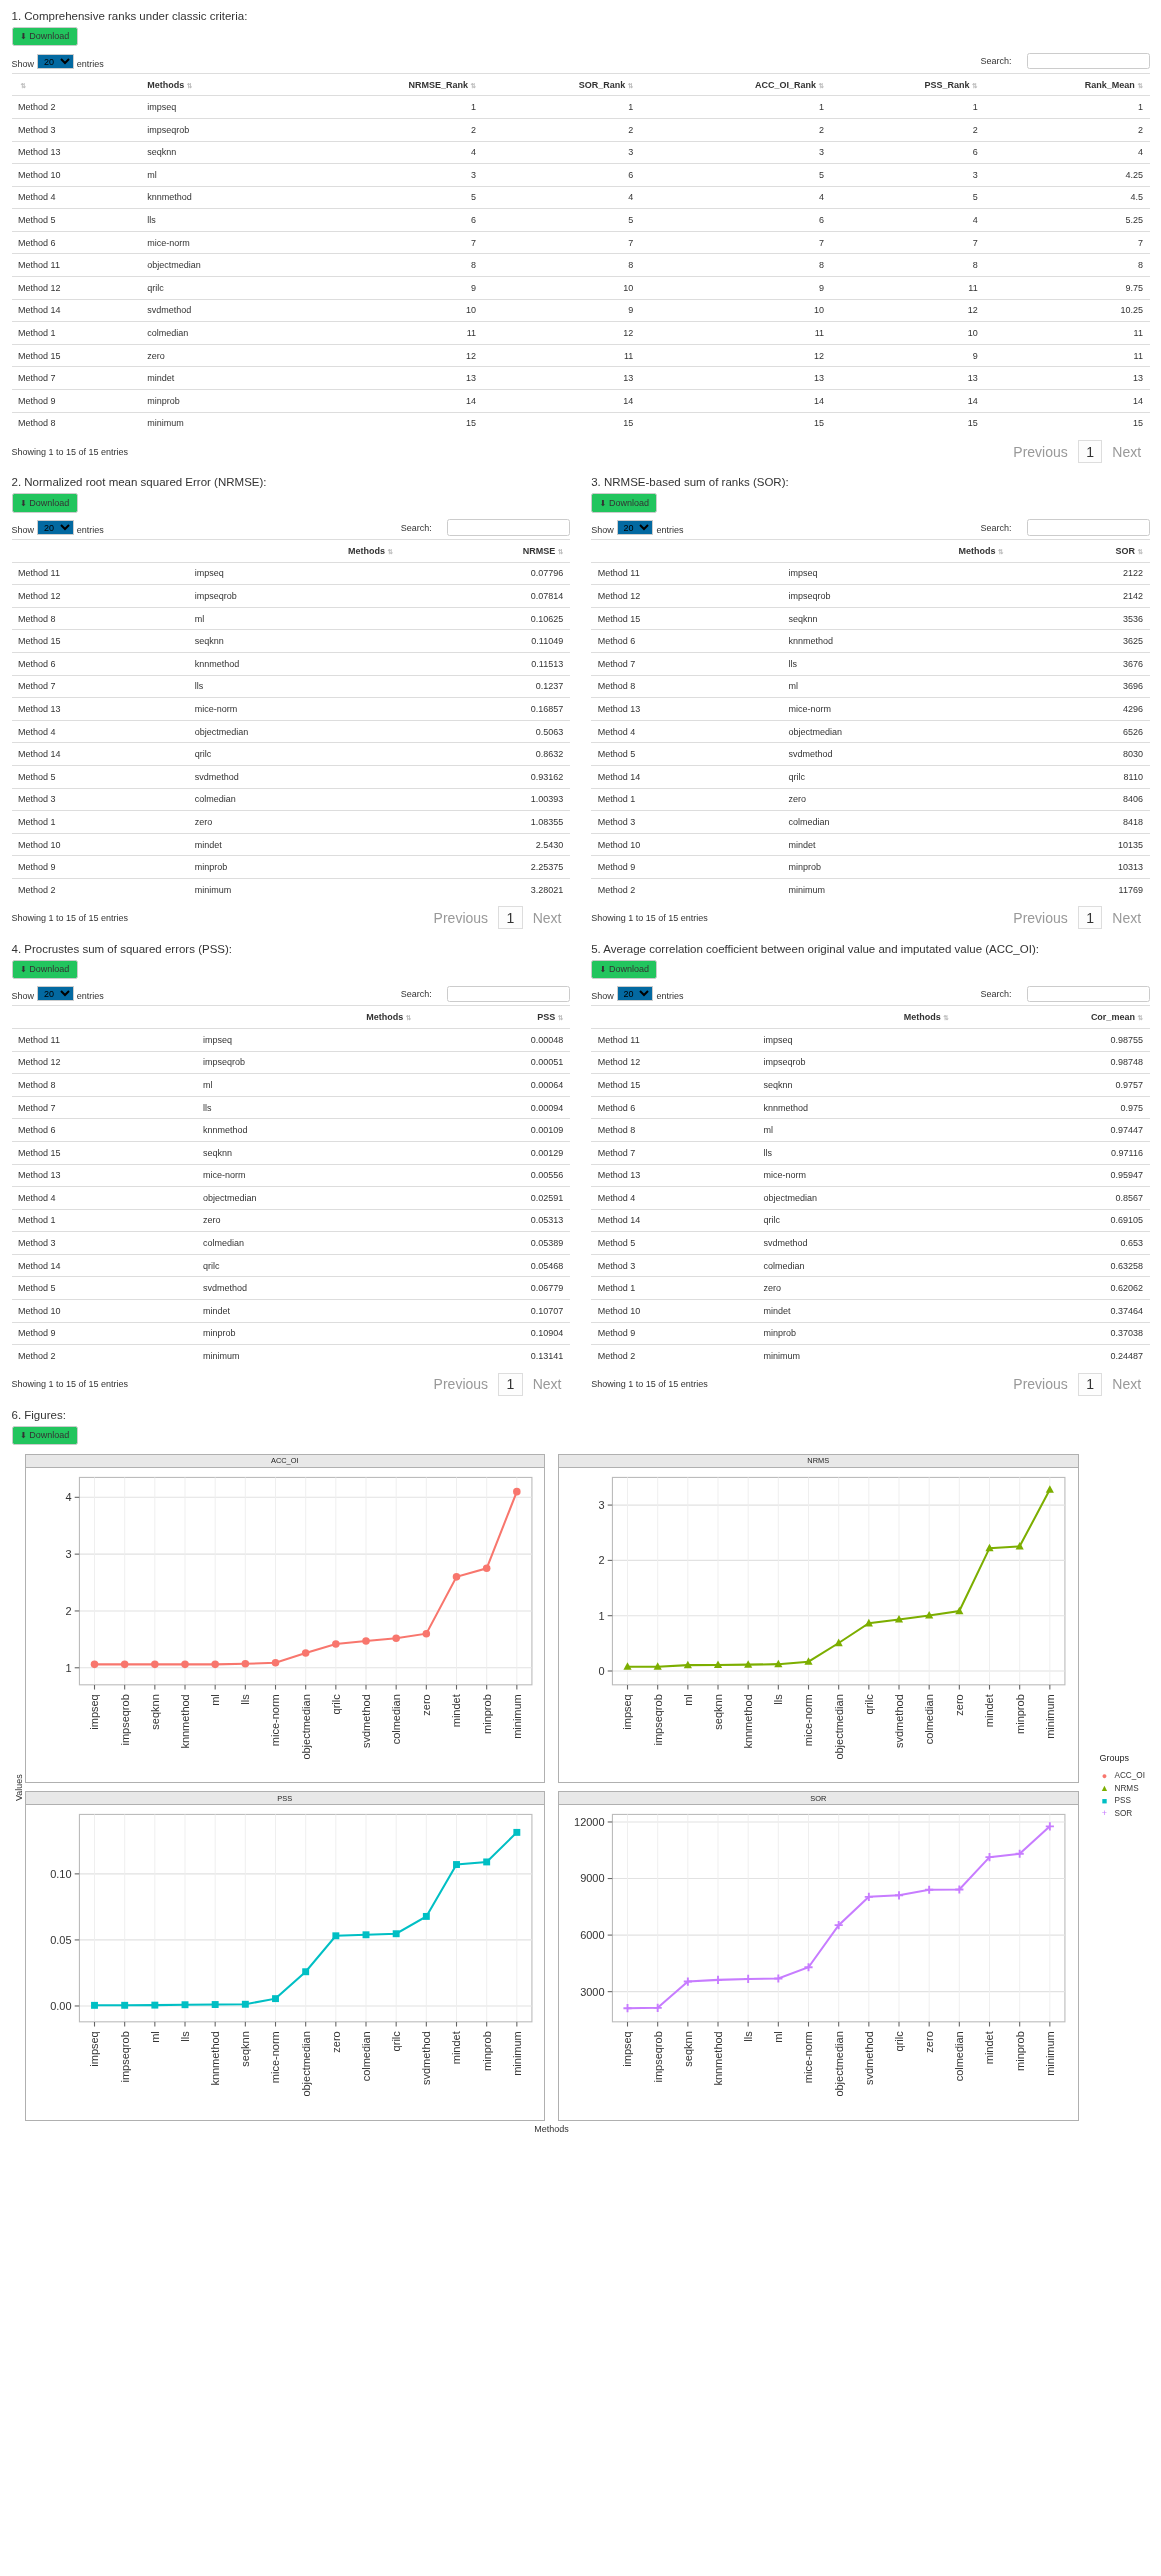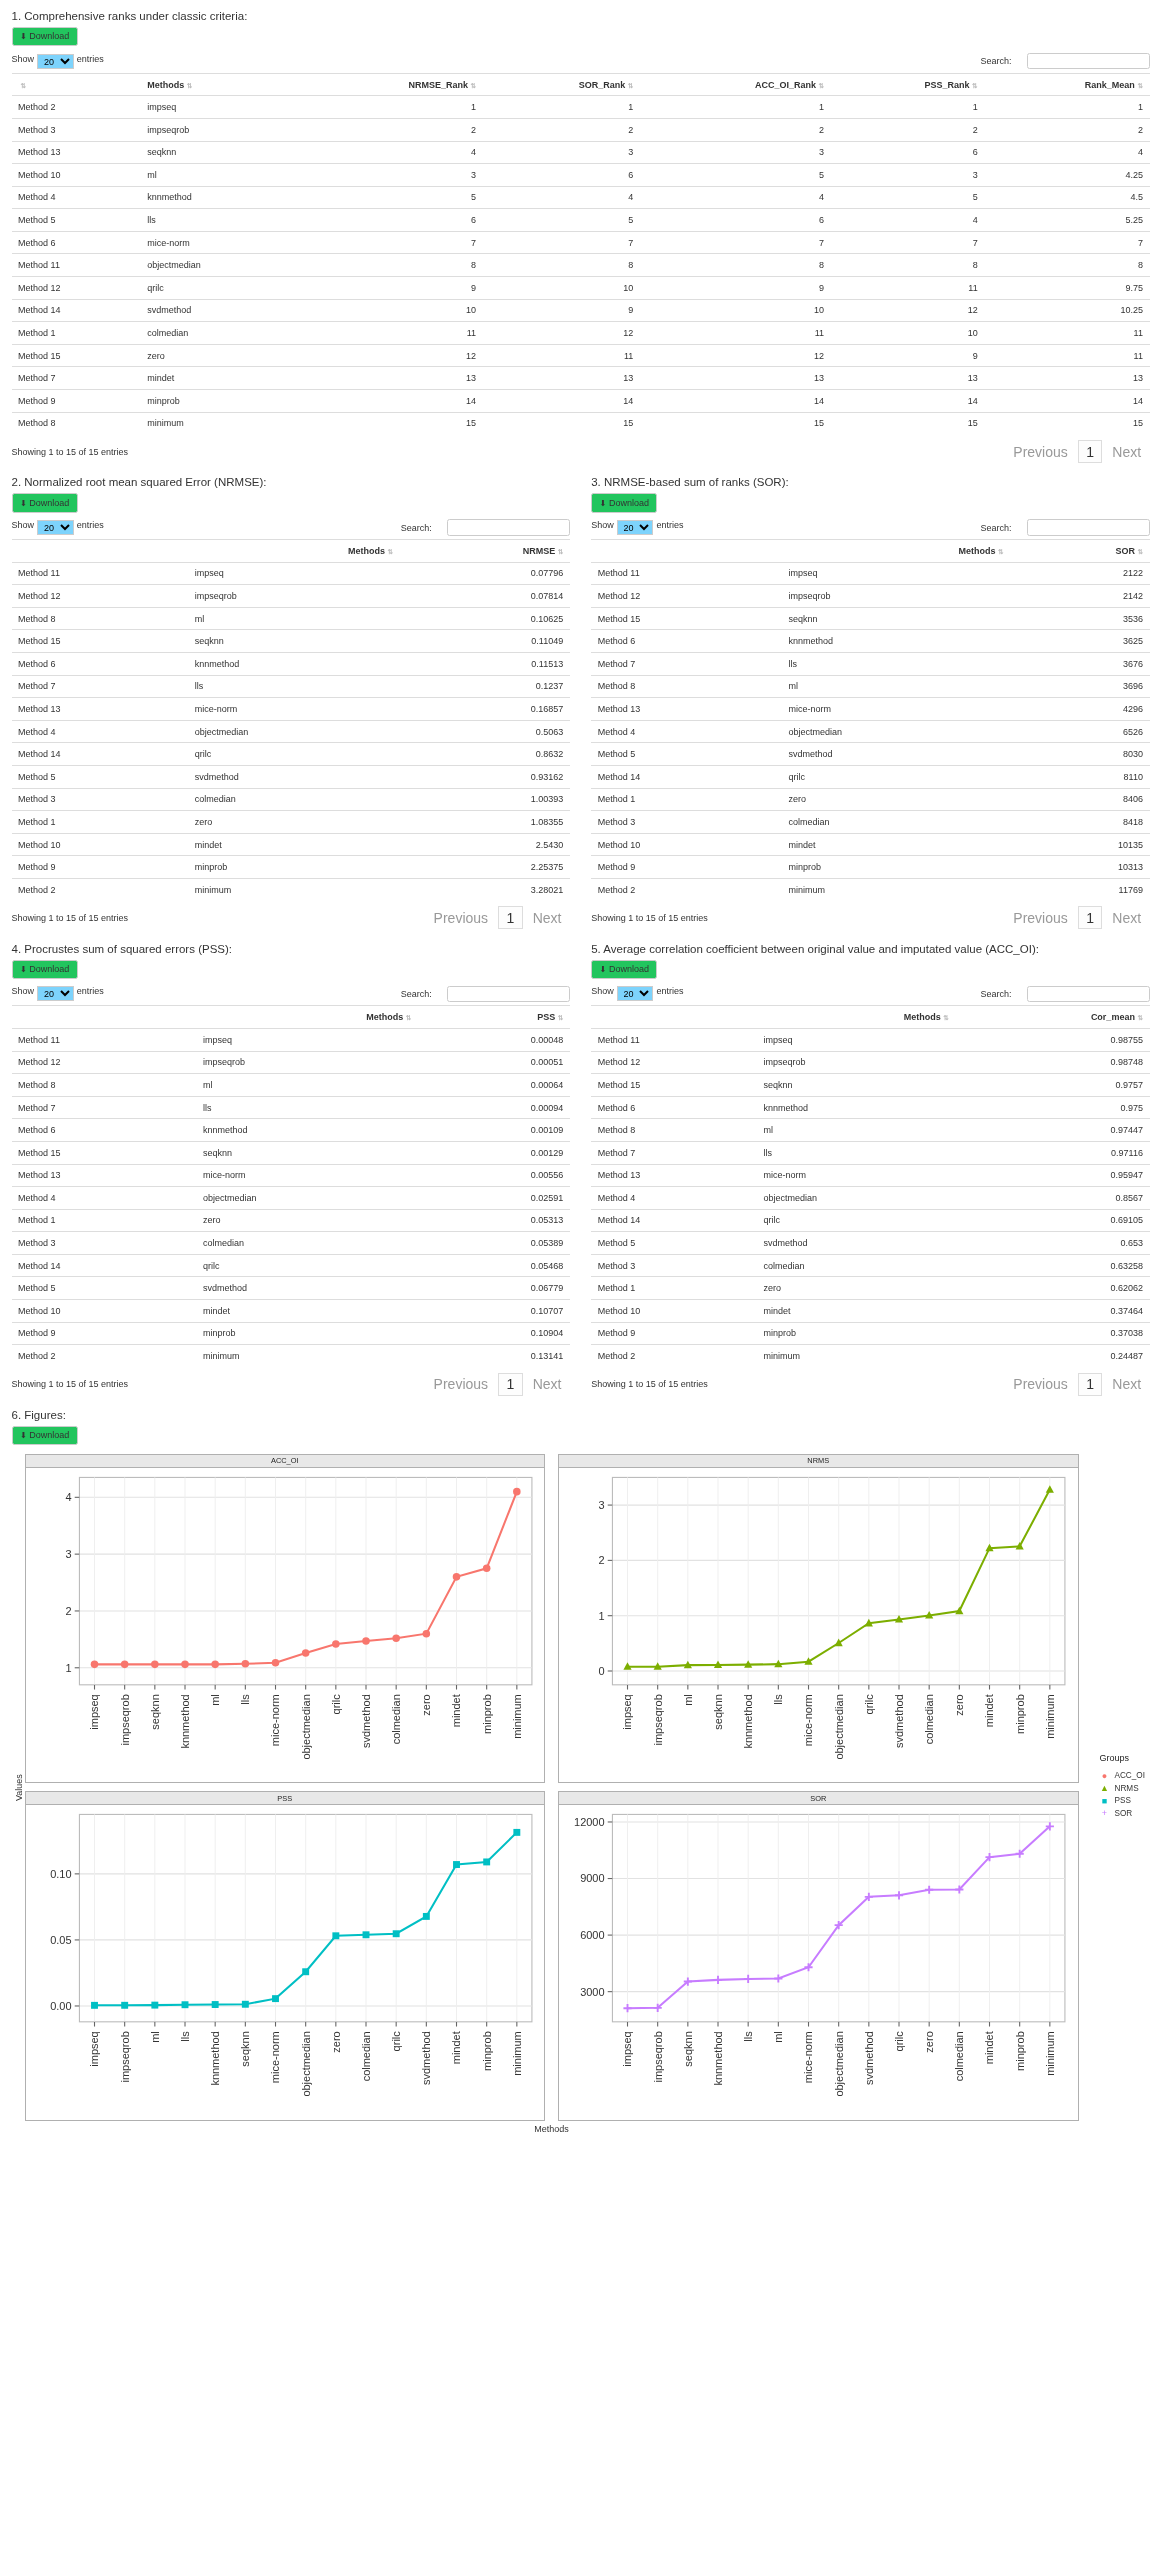--- a/index.html
+++ b/index.html
@@ -30,26 +30,26 @@
     line-height: 1.2;
   }
   .dl-btn .dl-ico { font-size: 8.2px; margin-right: 2.5px; }
   .table-controls {
     display: flex;
     justify-content: space-between;
     align-items: center;
     margin: 6.6px 0 3.3px 0;
     font-size: 9px;
   }
-  .len-ctrl { display: flex; align-items: flex-start; gap: 3.3px; }
+  .len-ctrl { display: flex; align-items: flex-end; gap: 3.3px; }
   .len-ctrl select {
     font-size: 9px;
     padding: 0.8px 1.6px;
     border: 0.8px solid #cccccc;
-    background: #7dd3fc;
+    background: #0369a1;
     height: 15px;
   }
   .search-ctrl { display: flex; align-items: center; gap: 15px; }
   .search-ctrl input {
     border: 0.8px solid #cccccc;
     border-radius: 2.5px;
     height: 16.4px;
     padding: 0.8px 3.3px;
     font-size: 9px;
     width: 123px;

